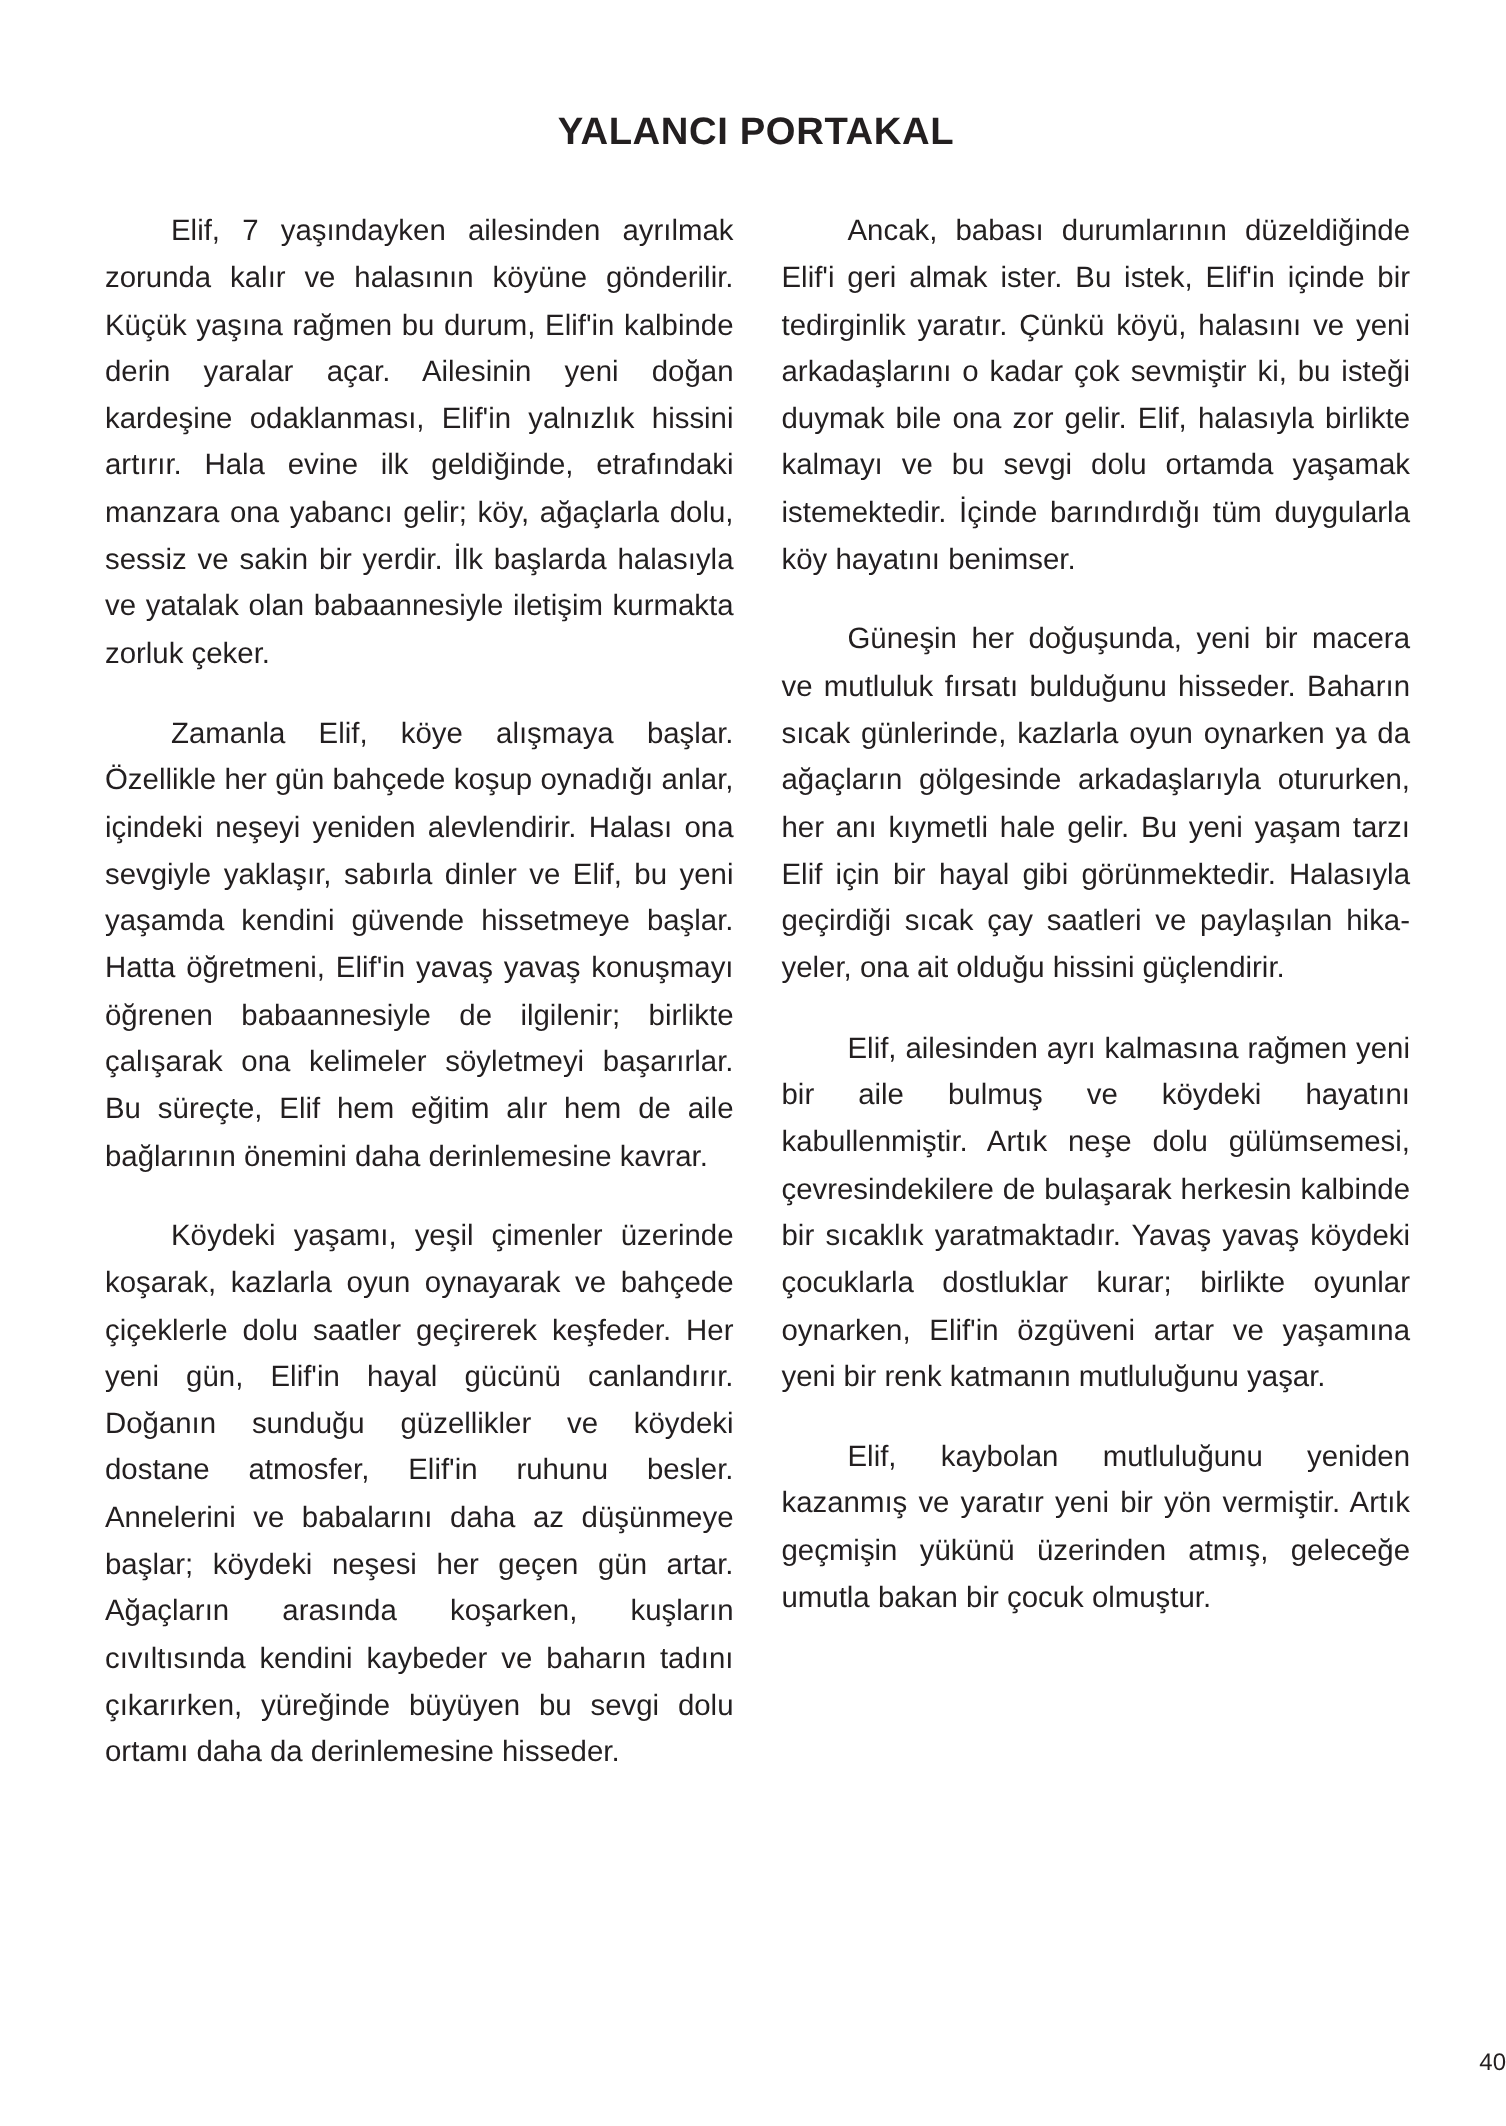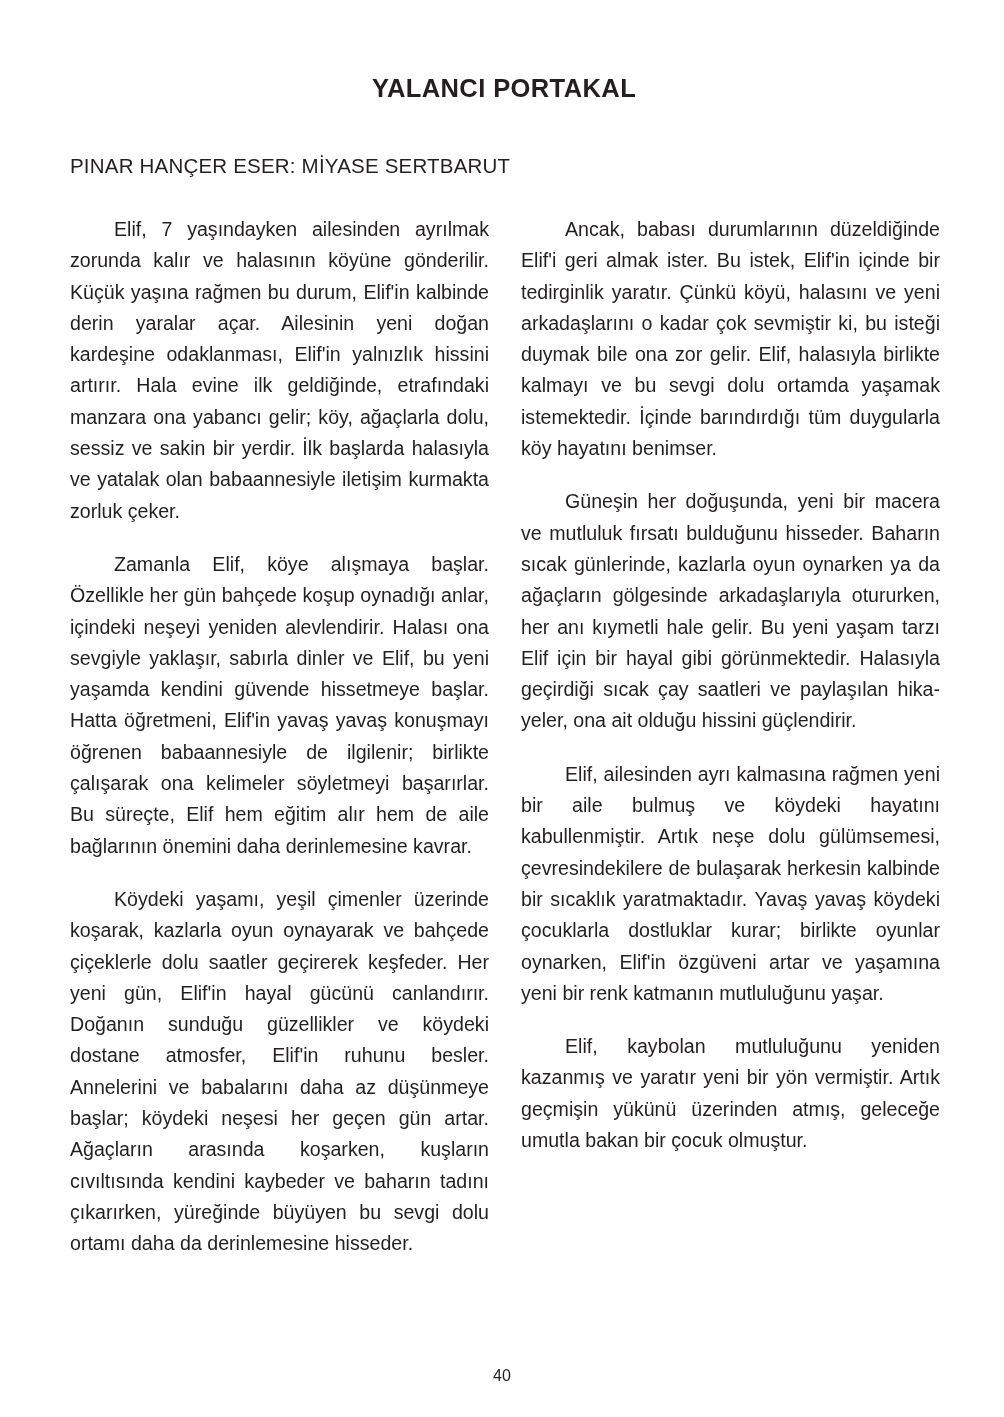--- a/index.html
+++ b/index.html
@@ -58,33 +58,32 @@
     hyphens: manual;
   }
   .column p.last {
     margin-bottom: 0;
   }
   .page-number {
     position: absolute;
     bottom: 32px;
     left: 0;
     width: 100%;
-    text-align: center;
+    text-align: right;
     font-size: 16px;
     color: #231f20;
   }
 </style>
 </head>
 <body>
 
 <div class="page">
 
   <h1 class="doc-title">YALANCI PORTAKAL</h1>
 
-  <div class="subtitle">PINAR HANÇER ESER: MİYASE SERTBARUT</div>
 
   <div class="columns">
 
     <div class="column">
       <p>Elif, 7 yaşındayken ailesinden ayrıl­mak zorunda kalır ve halasının köyüne gönderilir. Küçük yaşına rağmen bu du­rum, Elif'in kalbinde derin yaralar açar. Ailesinin yeni doğan kardeşine odaklan­ması, Elif'in yalnızlık hissini artırır. Hala evine ilk geldiğinde, etrafındaki manzara ona yabancı gelir; köy, ağaçlarla dolu, ses­siz ve sakin bir yerdir. İlk başlarda halasıy­la ve yatalak olan babaannesiyle iletişim kurmakta zorluk çeker.</p>
       <p>Zamanla Elif, köye alışmaya başlar. Özellikle her gün bahçede koşup oynadı­ğı anlar, içindeki neşeyi yeniden alevlen­dirir. Halası ona sevgiyle yaklaşır, sabırla dinler ve Elif, bu yeni yaşamda kendini gü­vende hissetmeye başlar. Hatta öğretme­ni, Elif'in yavaş yavaş konuşmayı öğrenen babaannesiyle de ilgilenir; birlikte çalışa­rak ona kelimeler söyletmeyi başarırlar. Bu süreçte, Elif hem eğitim alır hem de aile bağlarının önemini daha derinleme­sine kavrar.</p>
       <p class="last">Köydeki yaşamı, yeşil çimenler üze­rinde koşarak, kazlarla oyun oynayarak ve bahçede çiçeklerle dolu saatler geçi­rerek keşfeder. Her yeni gün, Elif'in ha­yal gücünü canlandırır. Doğanın sunduğu güzellikler ve köydeki dostane atmosfer, Elif'in ruhunu besler. Annelerini ve baba­larını daha az düşünmeye başlar; köyde­ki neşesi her geçen gün artar. Ağaçların arasında koşarken, kuşların cıvıltısında kendini kaybeder ve baharın tadını çıka­rırken, yüreğinde büyüyen bu sevgi dolu ortamı daha da derinlemesine hisseder.</p>
     </div>
 
     <div class="column">

